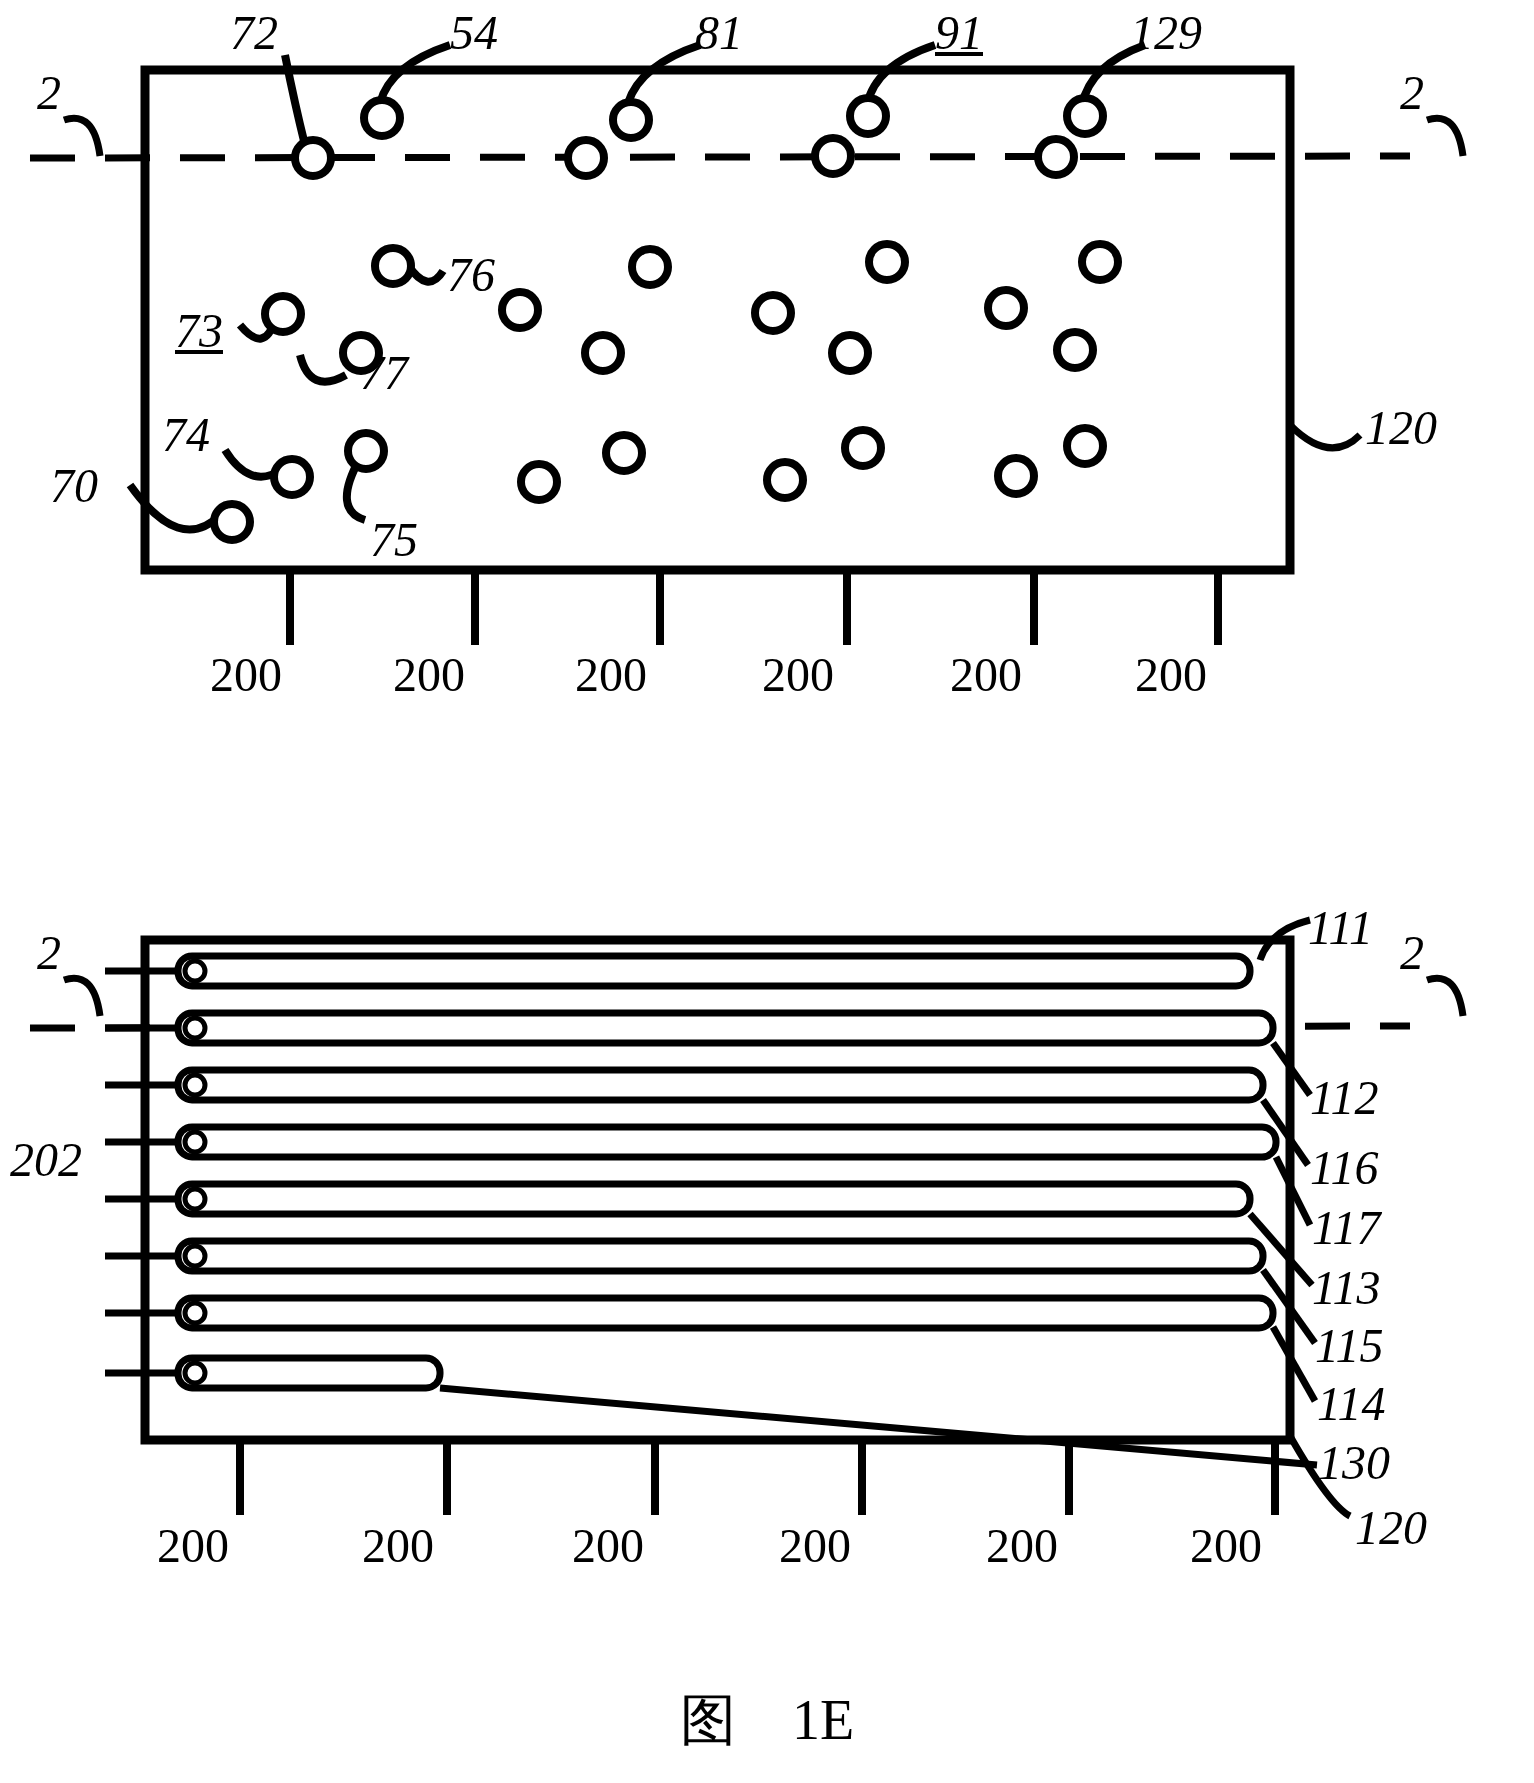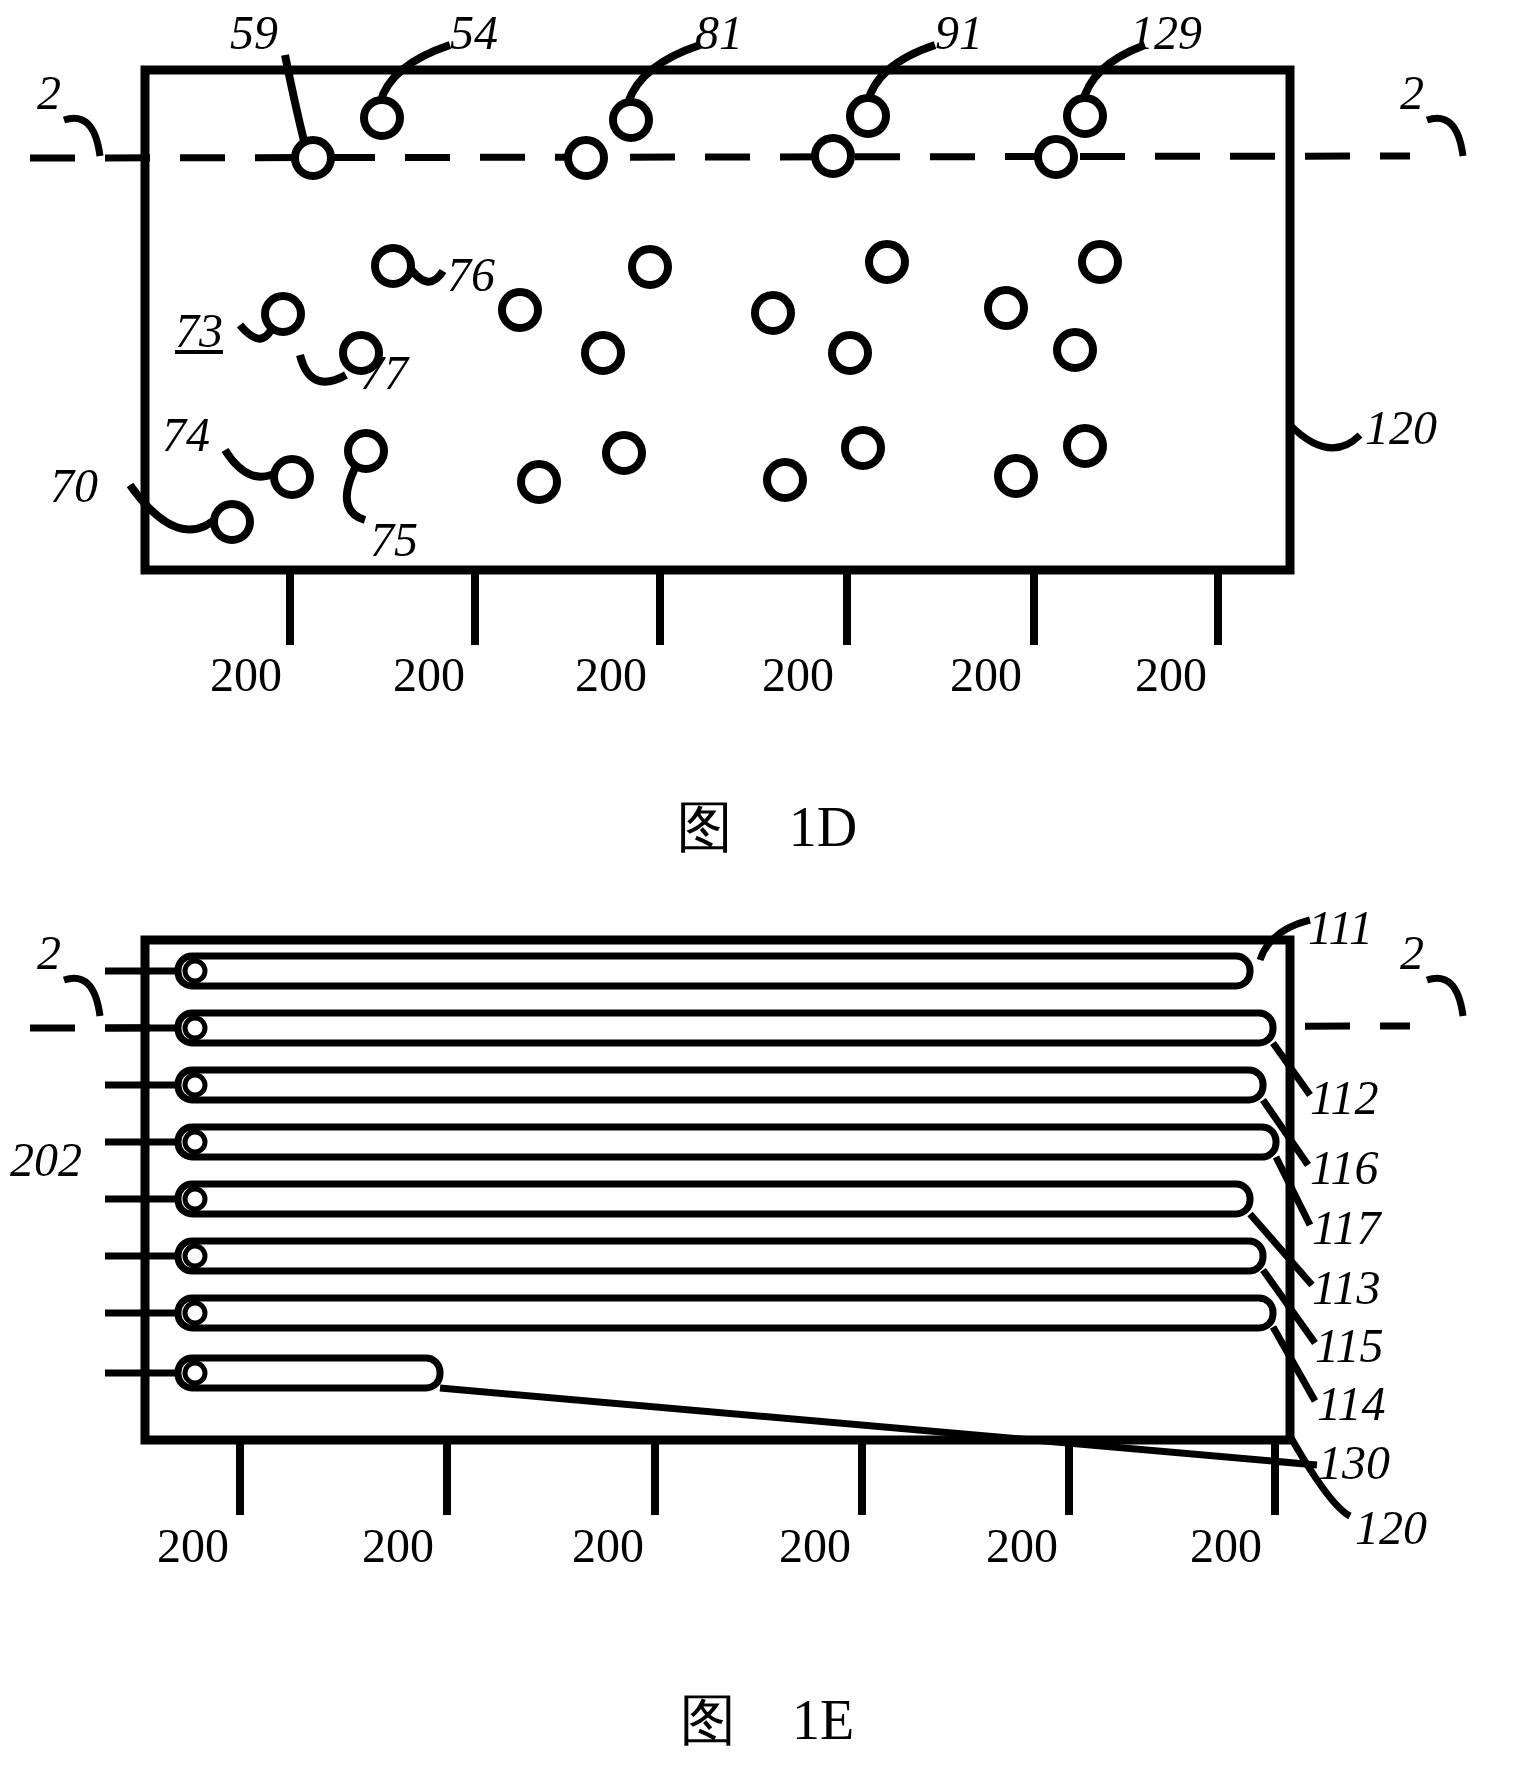--- a/index.html
+++ b/index.html
@@ -34,47 +34,42 @@
       width: 100%;
       text-align: center;
     }
     .han { font-style: normal; }
   </style>
 </head>
 <body>
 
 <div class="figure-container" style="top:0; height:860px;">
 
-  <span class="label" style="left:230px; top:5px;">59</span>
+  <span class="label" style="left:230px; top:5px;">72</span>
   <span class="label" style="left:450px; top:5px;">54</span>
   <span class="label" style="left:695px; top:5px;">81</span>
-  <span class="label" style="left:935px; top:5px;">91</span>
+  <span class="label" style="left:935px; top:5px;text-decoration:underline;">91</span>
   <span class="label" style="left:1130px; top:5px;">129</span>
   <span class="label" style="left:37px; top:65px;">2</span>
   <span class="label" style="left:1400px; top:65px;">2</span>
   <span class="label" style="left:447px; top:247px;">76</span>
   <span class="label" style="left:175px; top:303px;text-decoration:underline;">73</span>
   <span class="label" style="left:360px; top:345px;">77</span>
   <span class="label" style="left:162px; top:407px;">74</span>
   <span class="label" style="left:50px; top:458px;">70</span>
   <span class="label" style="left:370px; top:512px;">75</span>
   <span class="label" style="left:1365px; top:400px;">120</span>
 
   <span class="axis-label" style="left:210px; top:647px;">200</span>
   <span class="axis-label" style="left:393px; top:647px;">200</span>
   <span class="axis-label" style="left:575px; top:647px;">200</span>
   <span class="axis-label" style="left:762px; top:647px;">200</span>
   <span class="axis-label" style="left:950px; top:647px;">200</span>
   <span class="axis-label" style="left:1135px; top:647px;">200</span>
 
-  <div class="caption" style="top:790px;">
-    <span class="han">图</span>
-    &nbsp;&nbsp;
-    <span style="font-style:normal;">1D</span>
-  </div>
 
   <svg width="1534" height="710" style="position:absolute; top:0; left:0;">
 
     <rect x="145" y="70" width="1145" height="500" fill="none" stroke="black" stroke-width="9"></rect>
 
     <line x1="30" y1="158" x2="1410" y2="156" stroke="black" stroke-width="7" stroke-dasharray="45 30"></line>
 
     <path d="M 64 120 q 30 -10 36 36" fill="none" stroke="black" stroke-width="7"></path>
     <path d="M 1427 120 q 30 -10 36 36" fill="none" stroke="black" stroke-width="7"></path>
     <path d="M 1290 425 q 40 40 70 10" fill="none" stroke="black" stroke-width="7"></path>

